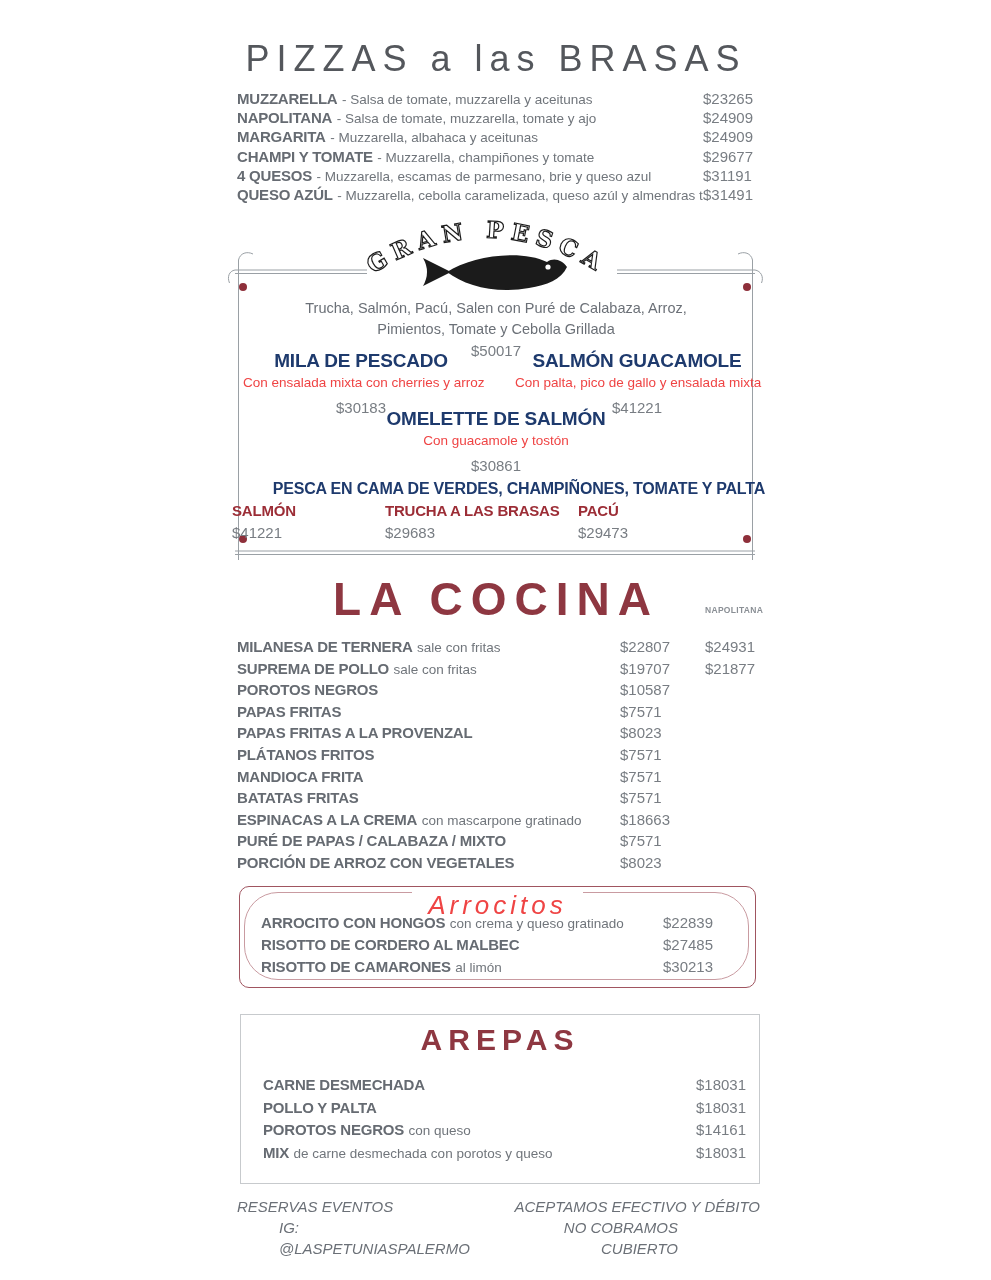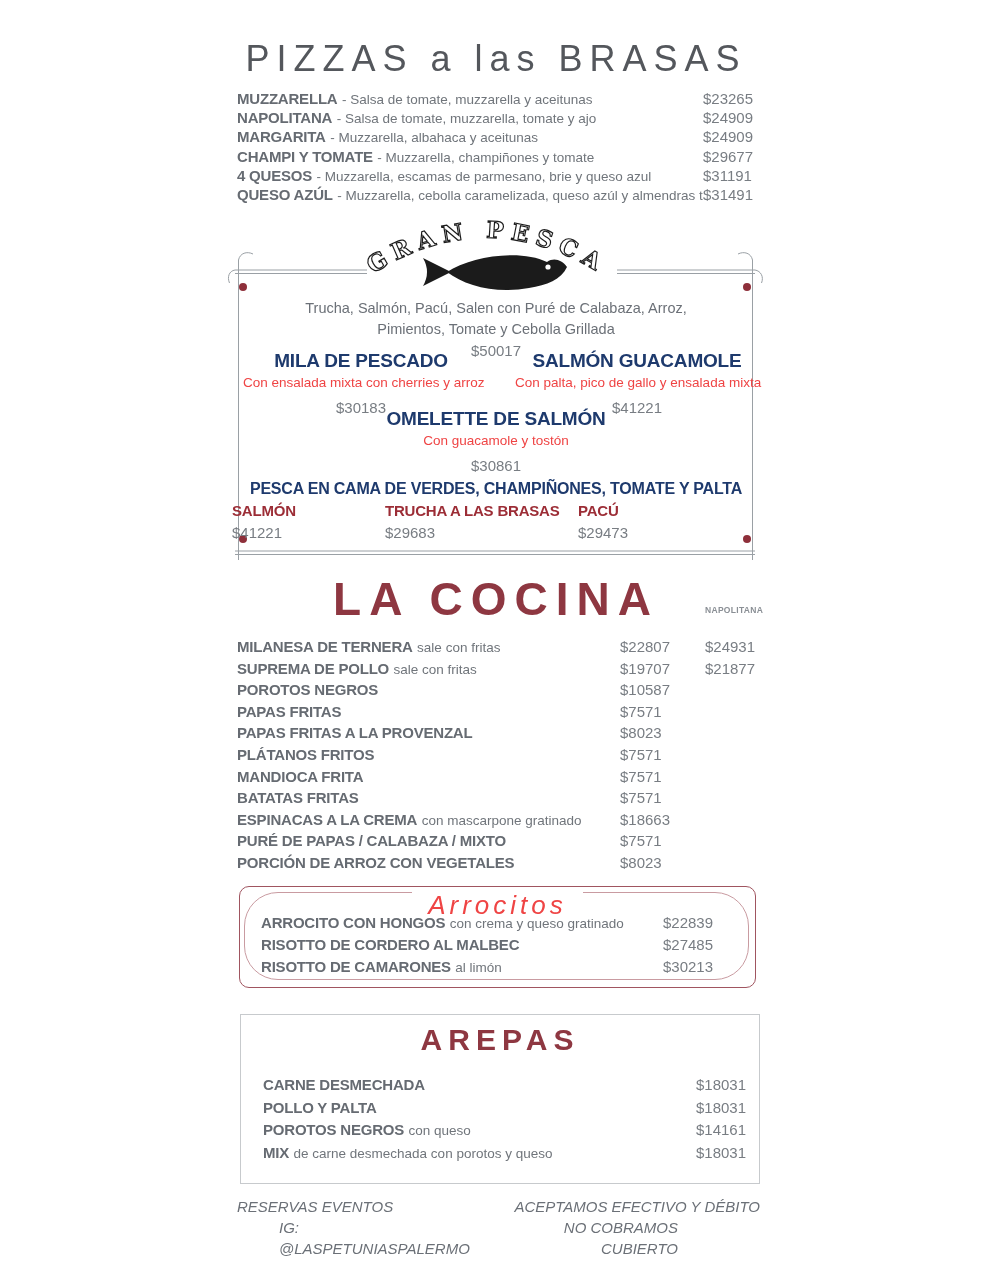--- a/index.html
+++ b/index.html
@@ -31,21 +31,21 @@
   .gp-intro{position:absolute;top:90px;left:0;width:538px;text-align:center;
     font-size:14.5px;color:#6b7077;line-height:21px;}
   .gp-price-center{position:absolute;top:134px;left:0;width:538px;text-align:center;}
   .gp-col{position:absolute;text-align:center;}
   .gp-col .name{display:block;font-size:19px;font-weight:700;color:#1e3a6d;letter-spacing:-0.2px;}
   .gp-col .desc{display:block;font-size:13.5px;color:#ef4444;margin-top:3px;white-space:nowrap;}
   .gp-col .price{display:block;font-size:15px;color:#787d83;margin-top:9px;}
   #gp-col-left{left:16px;top:142px;width:236px;}
   #gp-col-right{left:288px;top:142px;width:244px;}
   #gp-omelette{left:124px;top:200px;width:290px;}
-  .gp-pesca-header{position:absolute;top:272px;left:0;width:538px;text-align:center;
+  .gp-pesca-header{position:absolute;top:272px;left:0;width:538px;text-align:right;
     font-size:16px;font-weight:700;color:#1e3a6d;letter-spacing:-0.2px;}
   .gp-variant{position:absolute;top:294px;text-align:left;}
   .gp-variant .vname{display:block;font-size:15px;font-weight:700;color:#9c2d36;letter-spacing:-0.2px;}
   .gp-variant .vprice{display:block;font-size:15px;color:#787d83;margin-top:5px;}
   #gp-var-0{left:5px;width:180px;}
   #gp-var-1{left:158px;width:230px;}
   #gp-var-2{left:351px;width:160px;}
   
   #lacocina{top:572px;left:237px;width:518px;}
   #lacocina .big-title{font-size:46px;letter-spacing:8px;}

